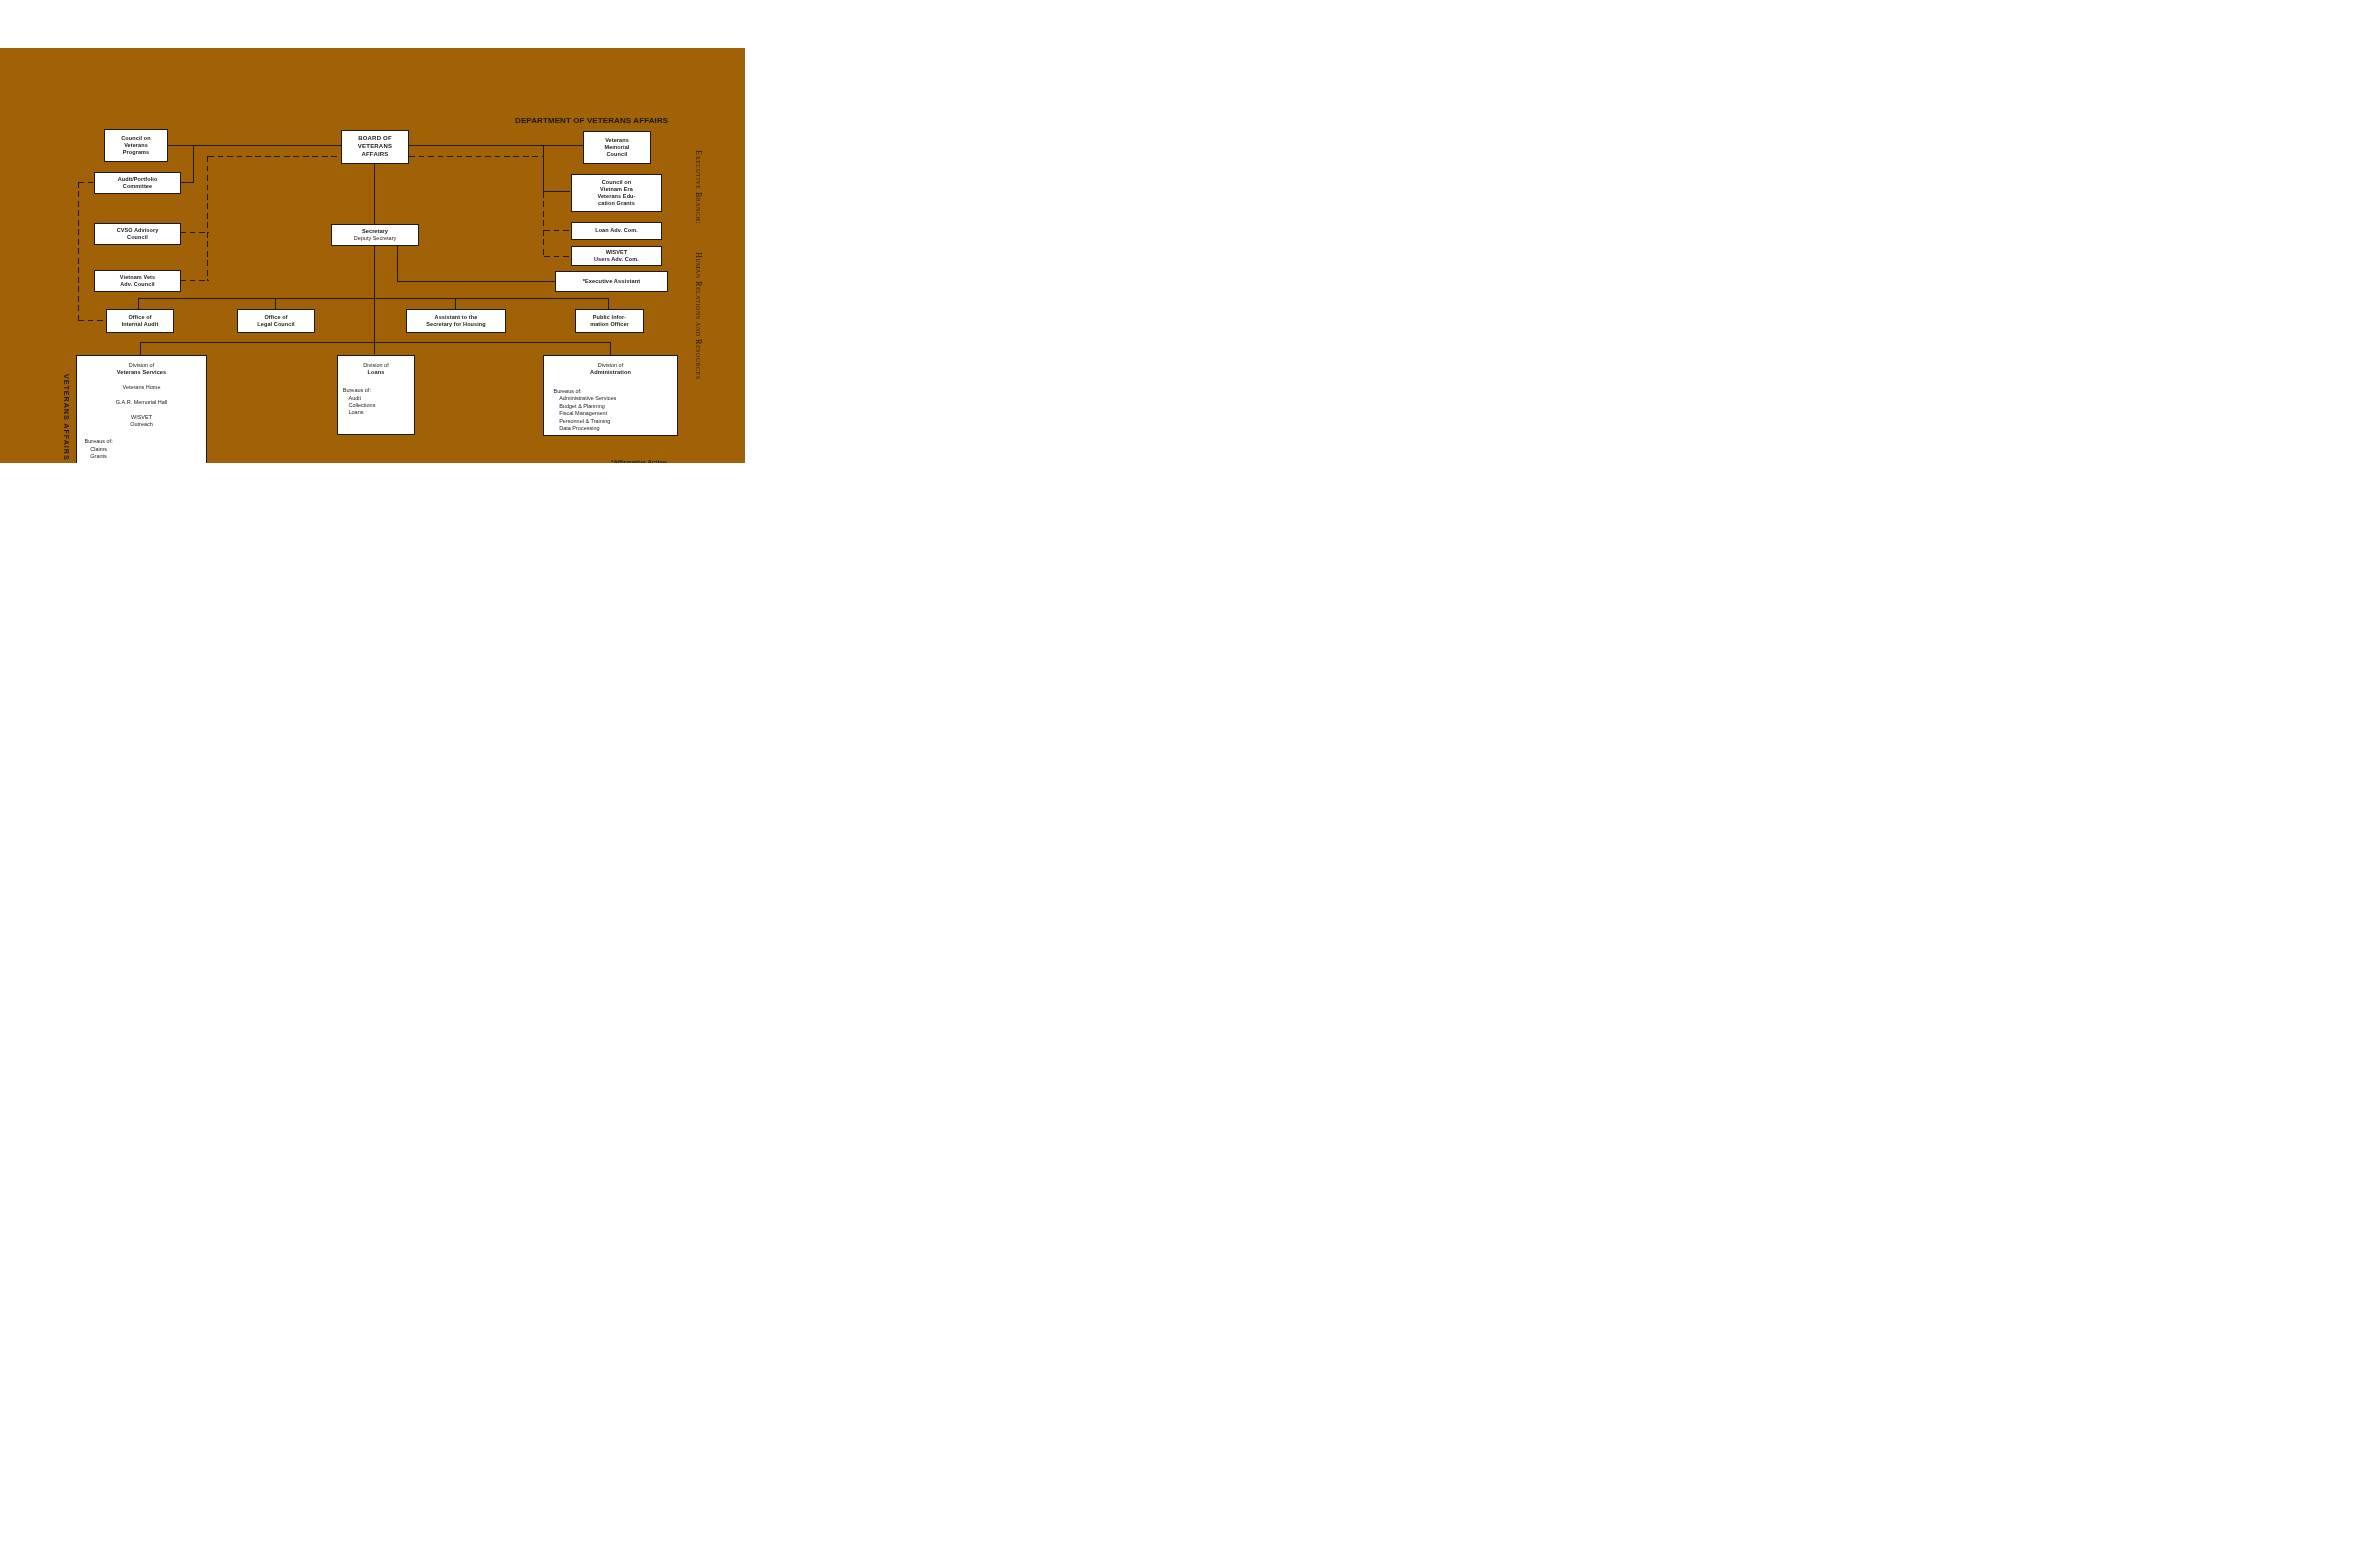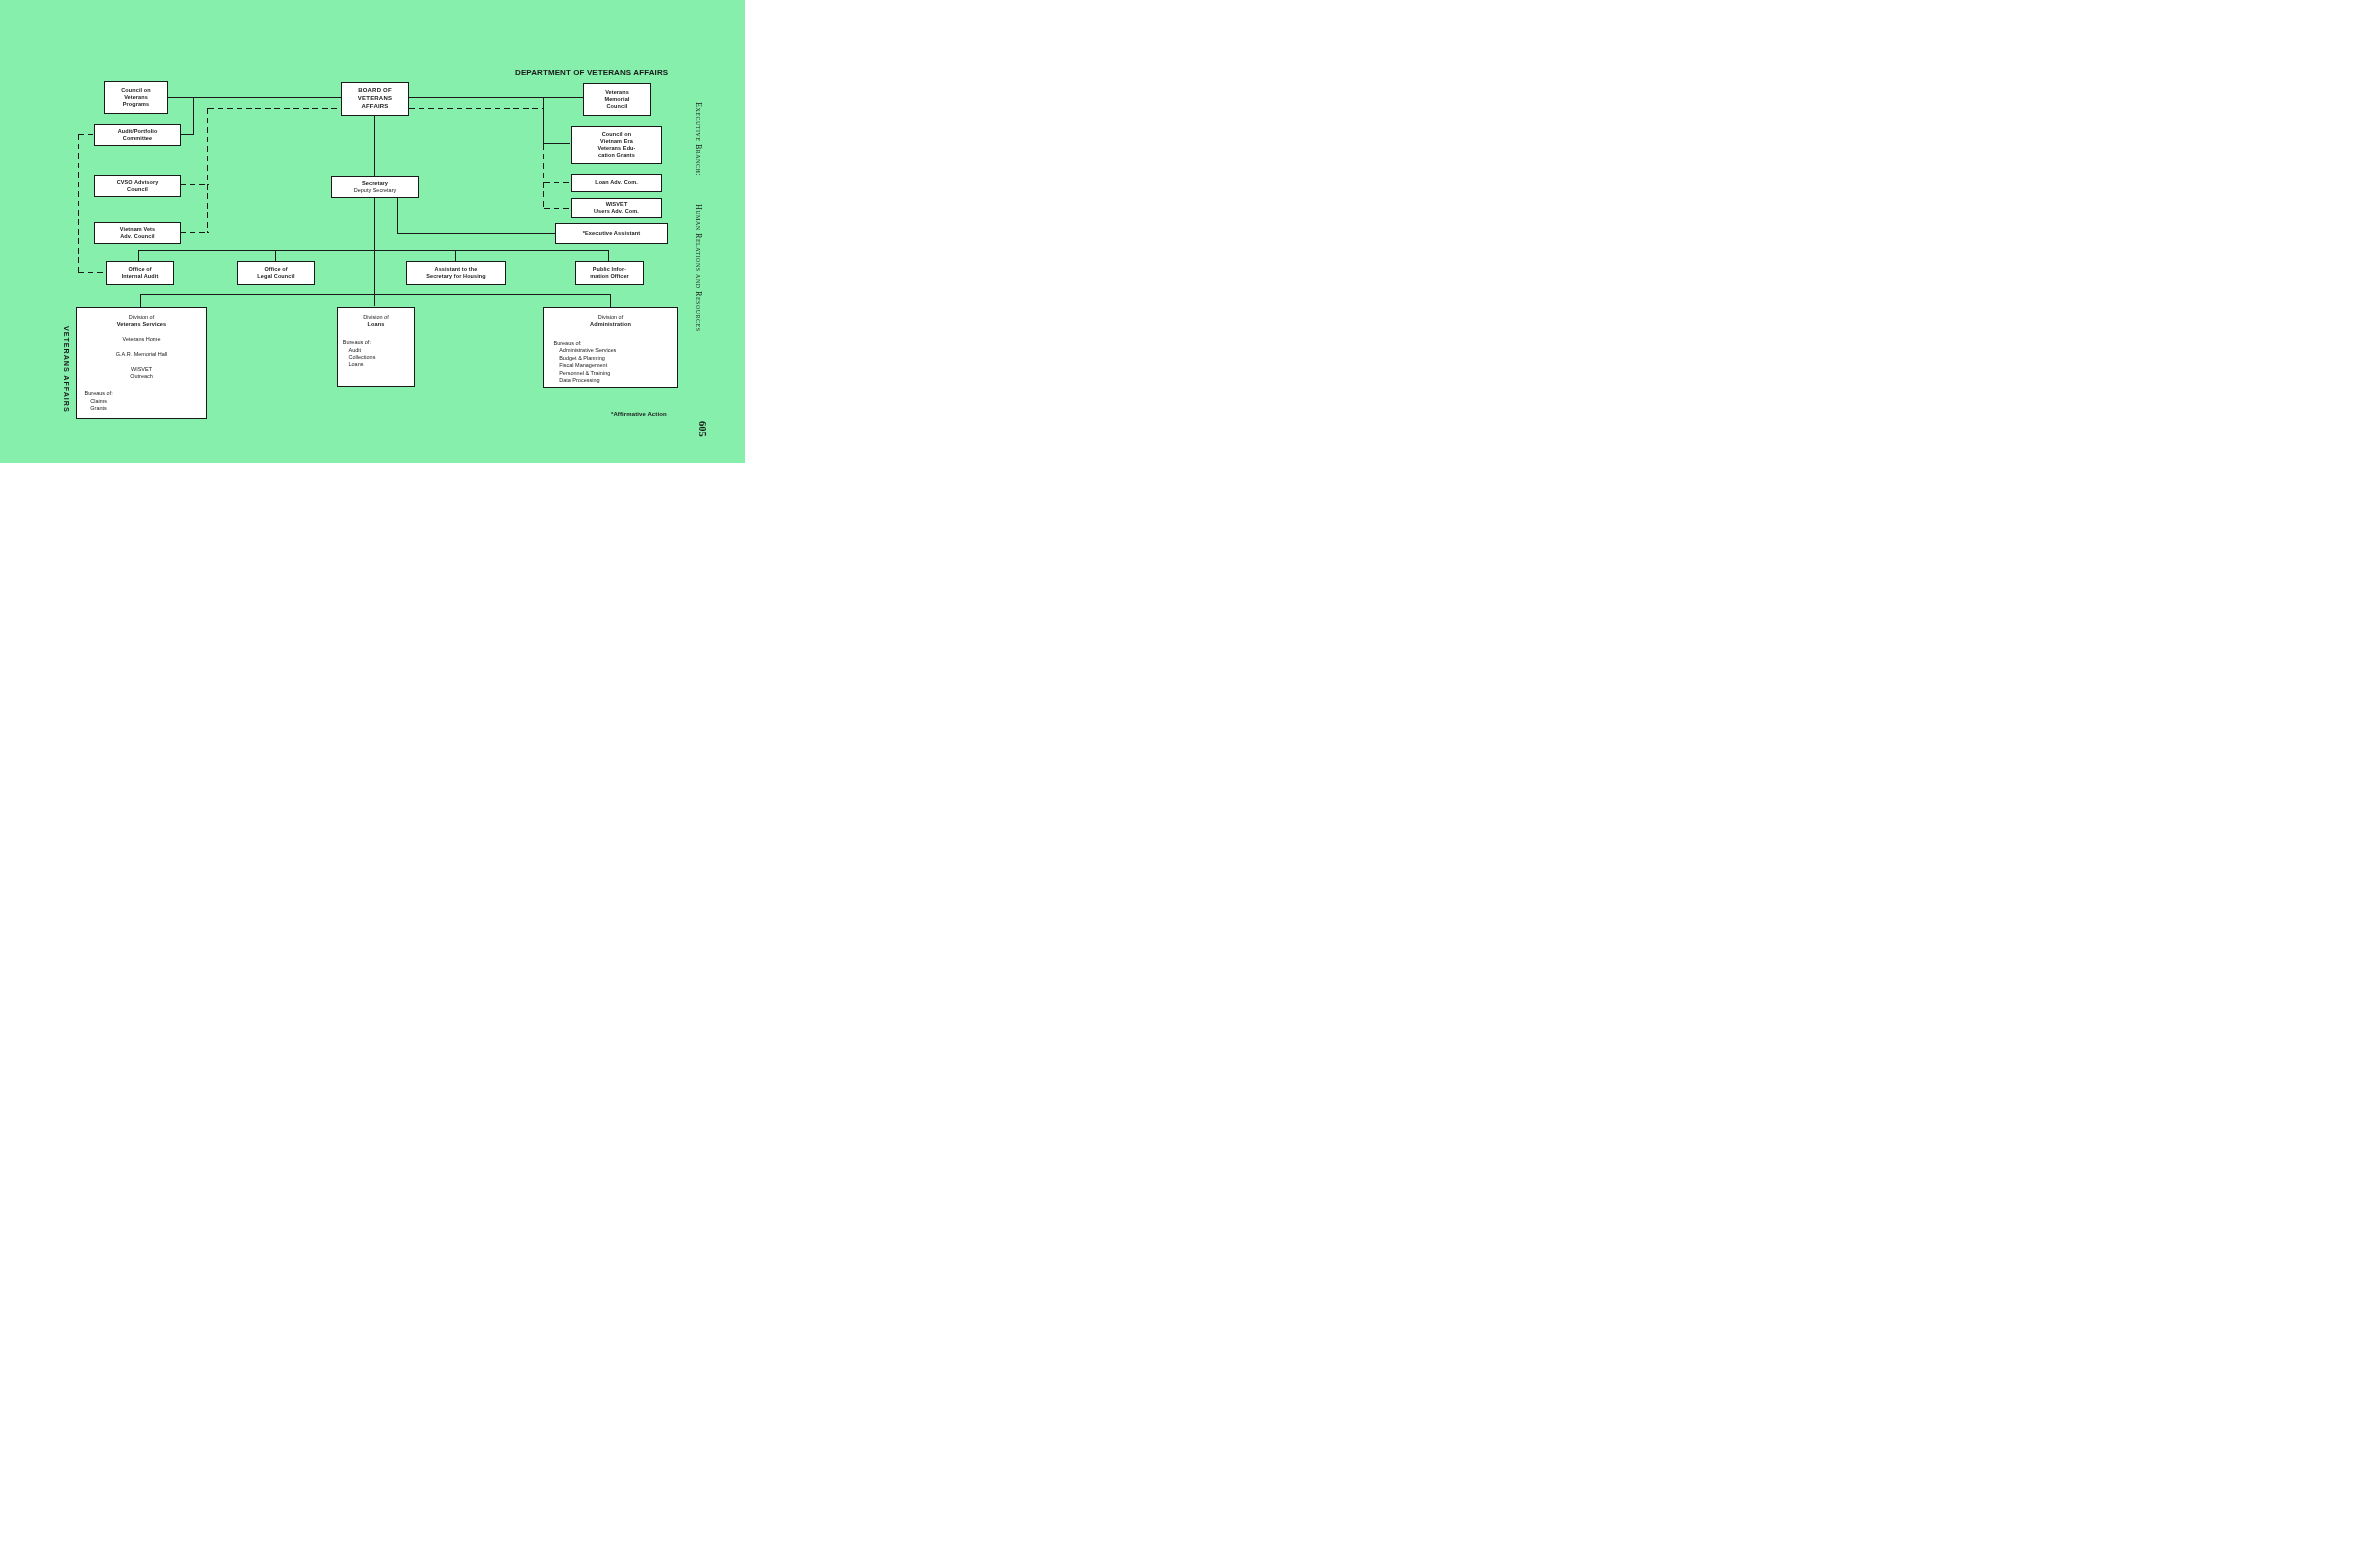--- a/index.html
+++ b/index.html
@@ -1,17 +1,17 @@
 <!DOCTYPE html>
 <html style="font-size:7.6px"><head>
 <meta charset="utf-8">
 <style>
   html,body{margin:0;padding:0;background:#ffffff;}
   body{width:745px;height:463px;position:relative;font-family:"Liberation Sans",sans-serif;color:#1a1a1a;overflow:hidden;}
-  .stage{position:absolute;inset:0;background:#86efac;}
+  .stage{position:absolute;inset:0;background:#a16207;margin-top:48px;}
 
   
   .box{position:absolute;border:1.4px solid #1a1a1a;background:#fff;box-sizing:border-box;
        display:flex;align-items:center;justify-content:center;text-align:center;}
   .lbl{white-space:pre-line;font-size:5.5px;font-weight:700;line-height:1.3;letter-spacing:0.1px;}
   .board .lbl{font-size:6px;line-height:1.32;letter-spacing:0.2px;}
   .sec-box{flex-direction:column;}
   .sec-title{font-size:5.7px;font-weight:700;line-height:1.3;}
   .sec-sub{font-size:5.5px;font-weight:400;line-height:1.3;}
 

